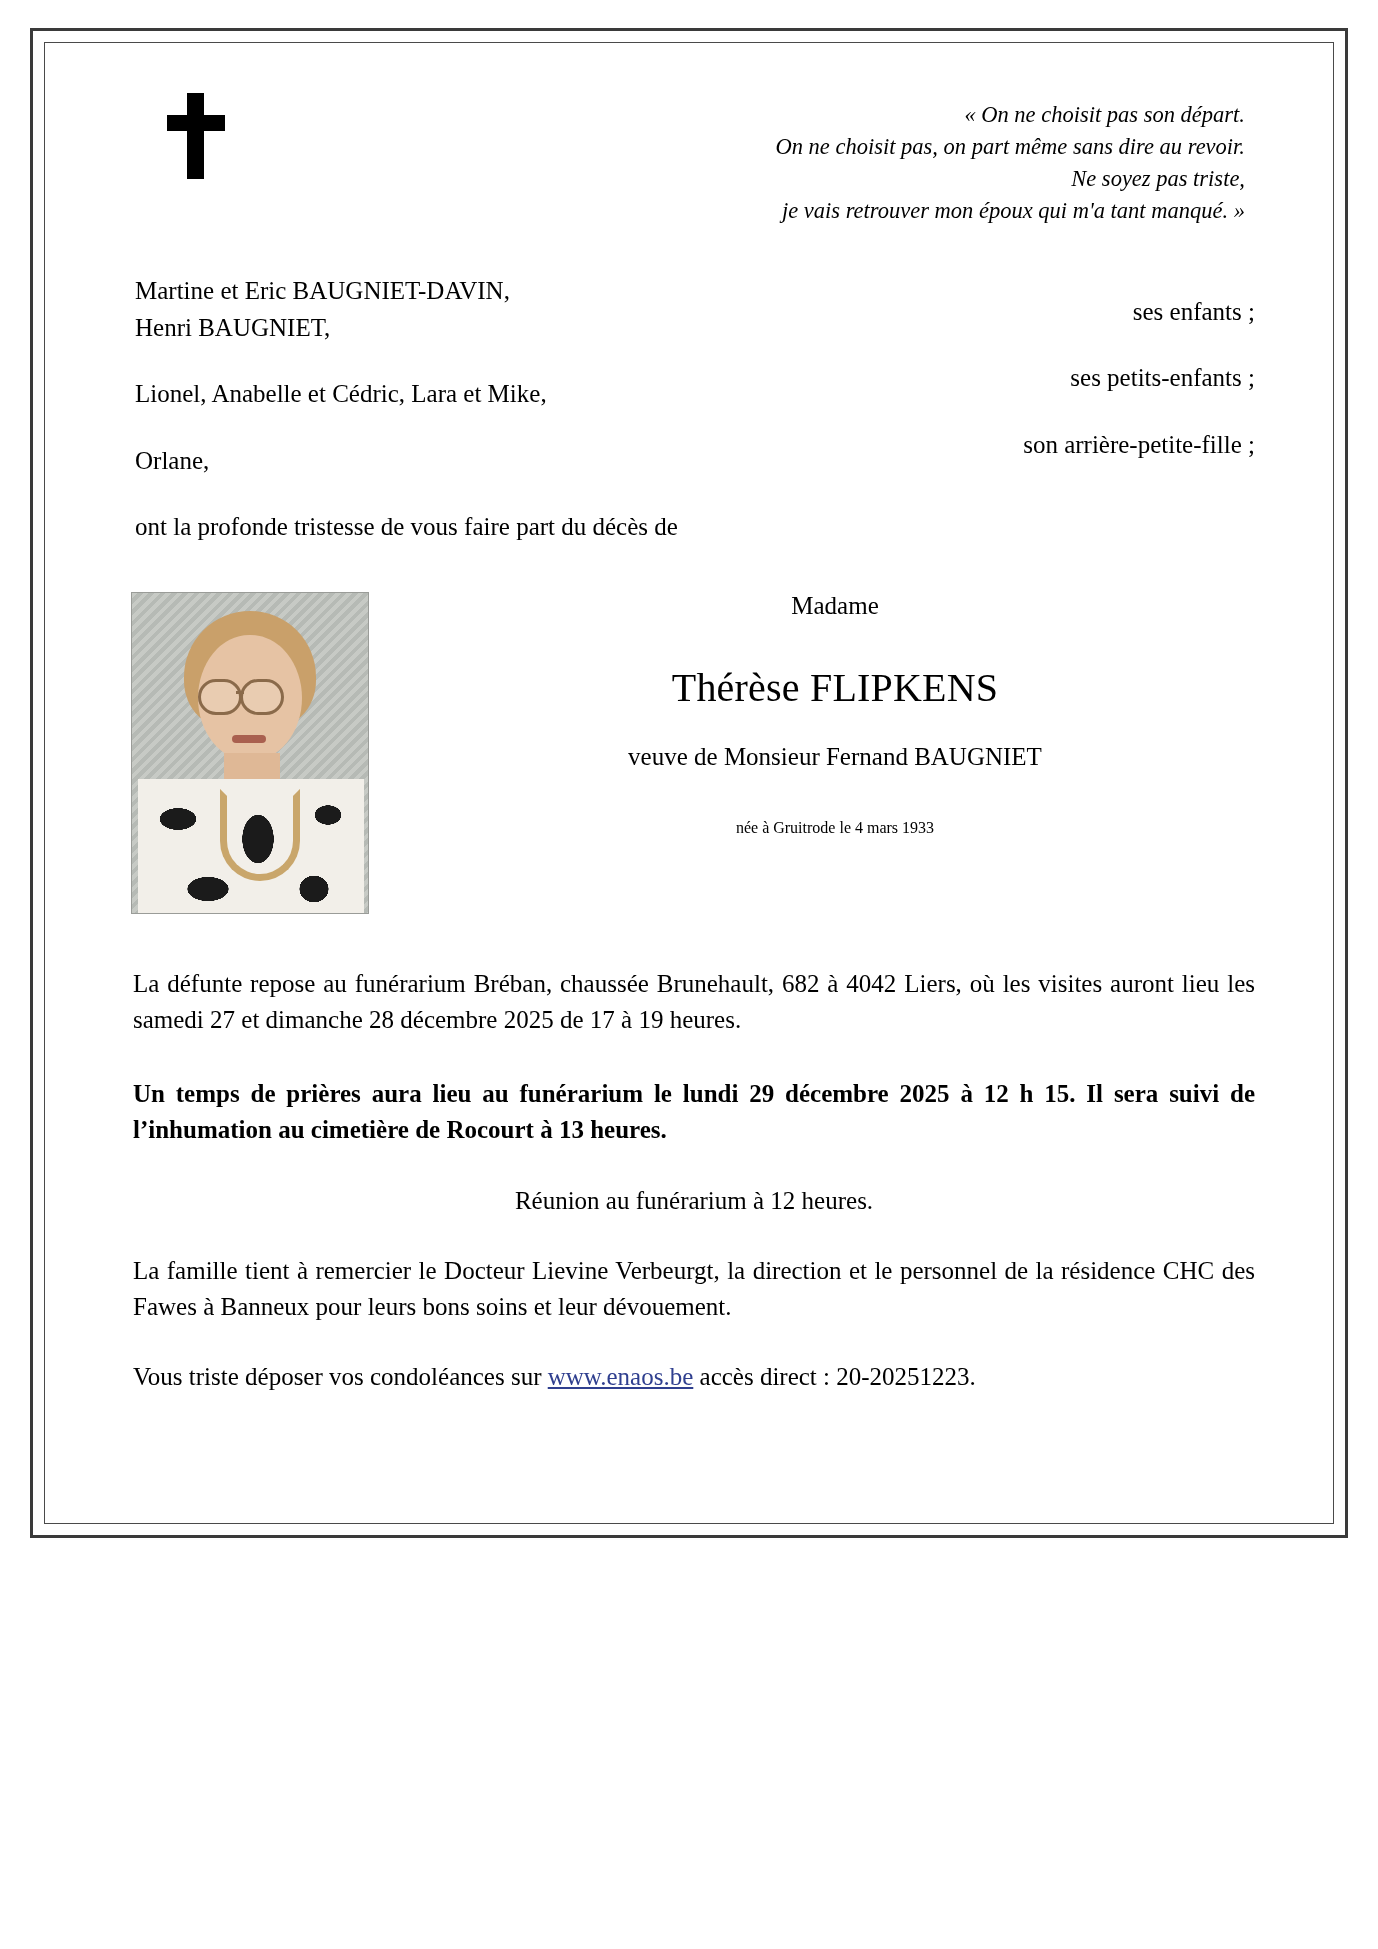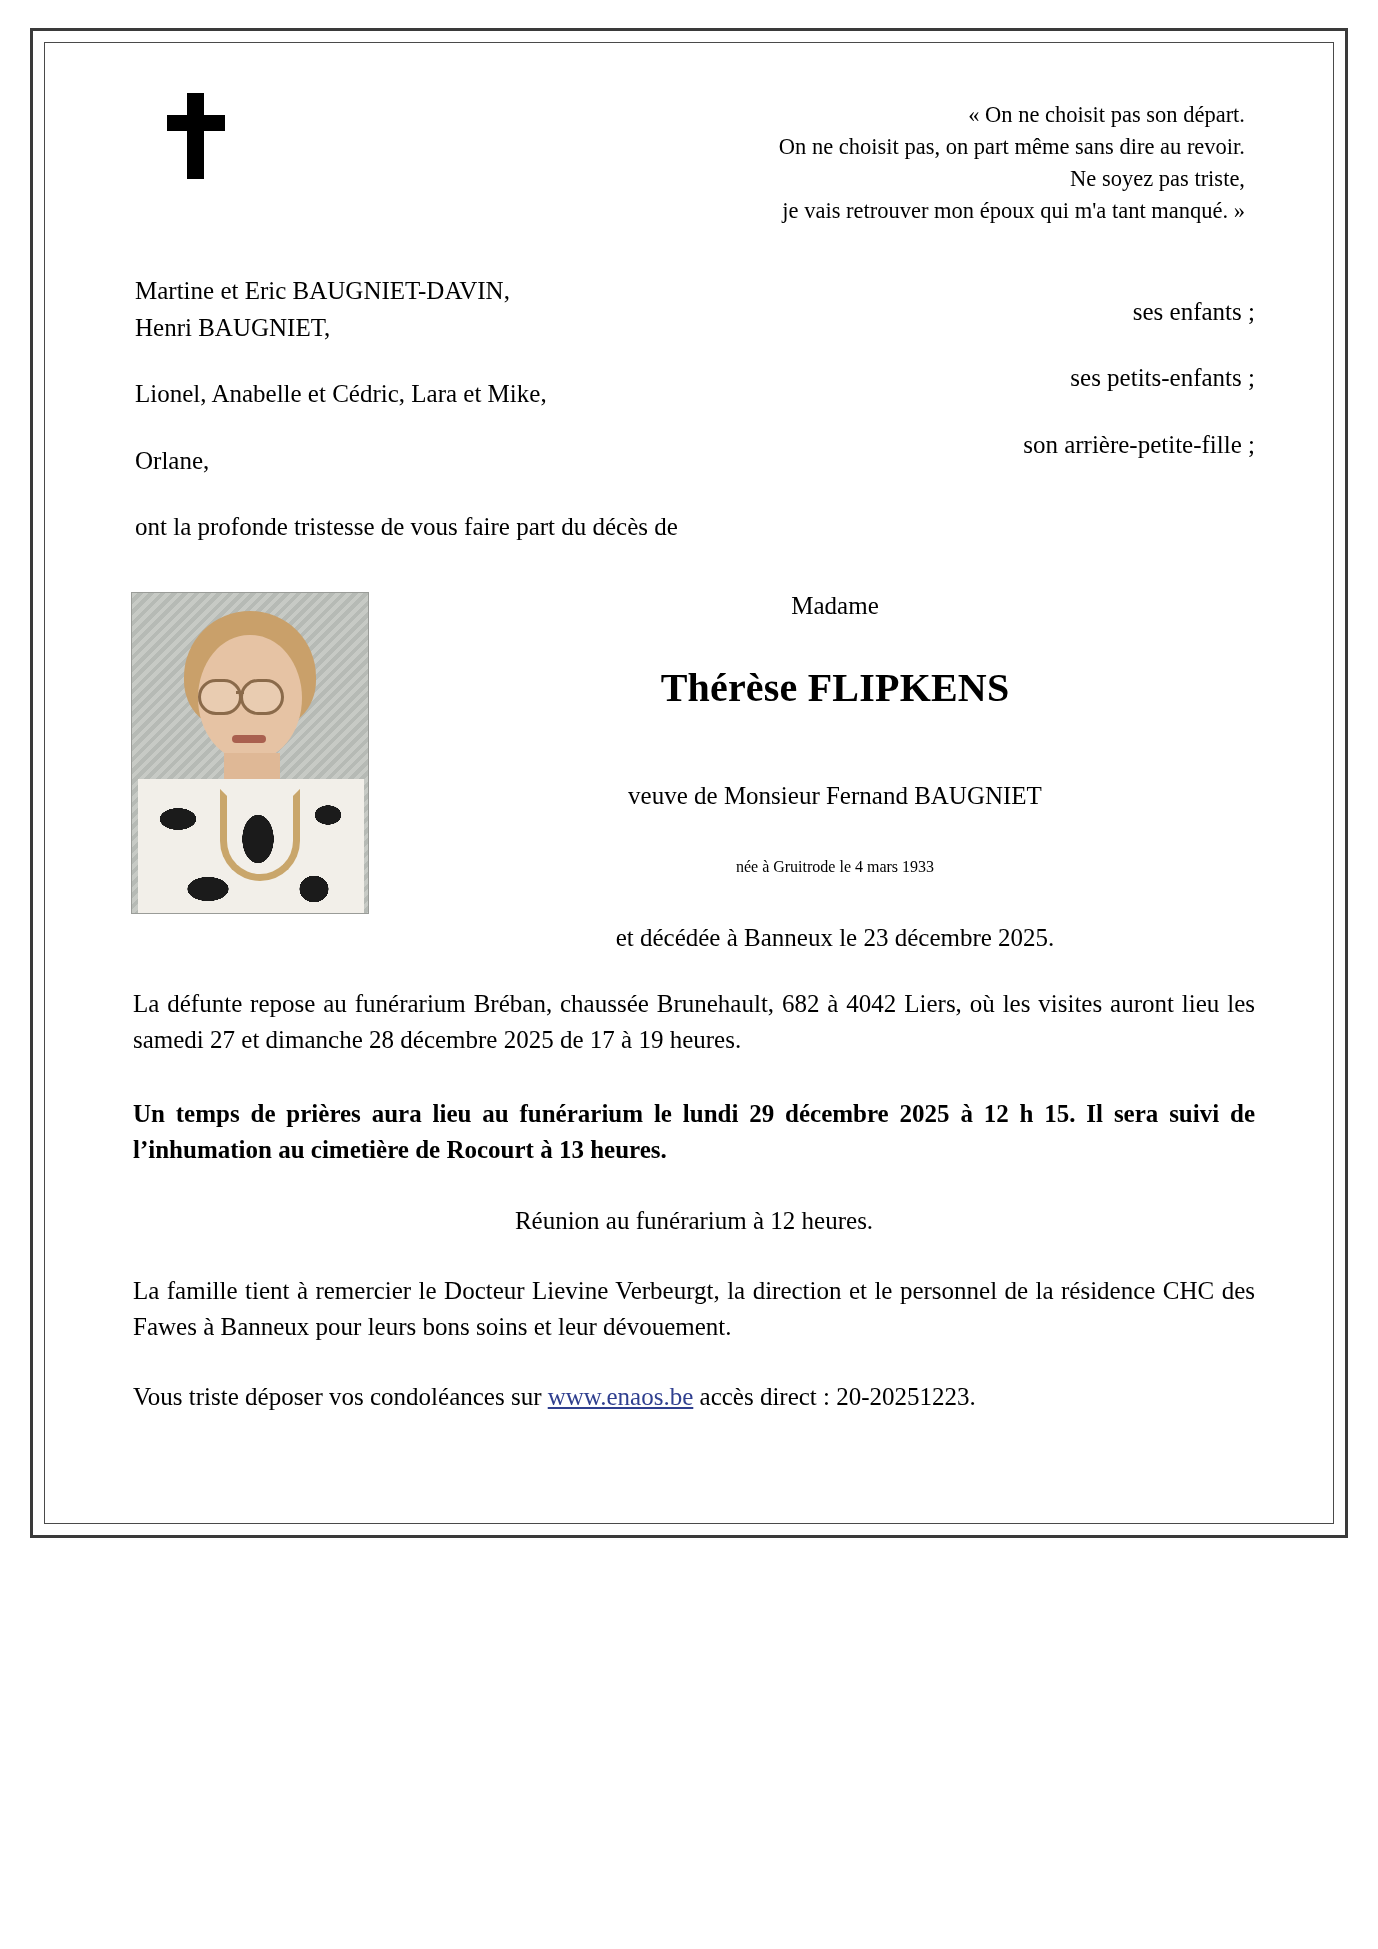--- a/index.html
+++ b/index.html
@@ -76,20 +76,21 @@
     position: absolute;
     left: 4px;
     top: 22px;
     width: 58px;
     height: 16px;
     background: #000;
   }
   .quote {
     margin: 0 0 0 300px;
     text-align: right;
+    font-style: italic;
     font-size: 22.5px;
     line-height: 1.42;
     padding-top: 22px;
     padding-right: 14px;
     white-space: pre-line;
   }
 
   
   .family {
     margin-top: 46px;
@@ -224,22 +225,22 @@
     margin-left: 282px;
     text-align: center;
     padding-top: 8px;
   }
   .dec-madame {
     font-size: 25px;
     margin: 0 0 44px 0;
   }
   .dec-name {
     font-size: 40px;
-    font-weight: bold;
-    margin: 0 0 71px 0;
+    font-weight: normal;
+    margin: 0 0 32px 0;
     letter-spacing: 0.2px;
   }
   .dec-widow {
     font-size: 25px;
     margin: 0 0 48px 0;
   }
   .dec-born {
     font-size: 16px;
     margin: 0 0 48px 0;
   }
@@ -330,21 +331,20 @@
           <div class="mouth"></div>
           <div class="neck"></div>
           <div class="body"></div>
           <div class="necklace"></div>
         </div>
         <div class="dec-text">
           <p class="dec-madame">Madame</p>
           <p class="dec-name">Thérèse FLIPKENS</p>
           <p class="dec-widow">veuve de Monsieur Fernand BAUGNIET</p>
           <p class="dec-born">née à Gruitrode le 4 mars 1933</p>
-          <p class="dec-died">et décédée à Banneux le 23 décembre 2025.</p>
         </div>
       </div>
 
       <p class="para">La défunte repose au funérarium Bréban, chaussée Brunehault, 682 à 4042 Liers, où les visites auront lieu les samedi 27 et dimanche 28 décembre 2025 de 17 à 19 heures.</p>
 
       <p class="para para-bold">Un temps de prières aura lieu au funérarium le lundi 29 décembre 2025 à 12 h 15. Il sera suivi de l’inhumation au cimetière de Rocourt à 13 heures.</p>
 
       <p class="para para-center">Réunion au funérarium à 12 heures.</p>
 
       <p class="para para-last">La famille tient à remercier le Docteur Lievine Verbeurgt, la direction et le personnel de la résidence CHC des Fawes à Banneux pour leurs bons soins et leur dévouement.</p>

